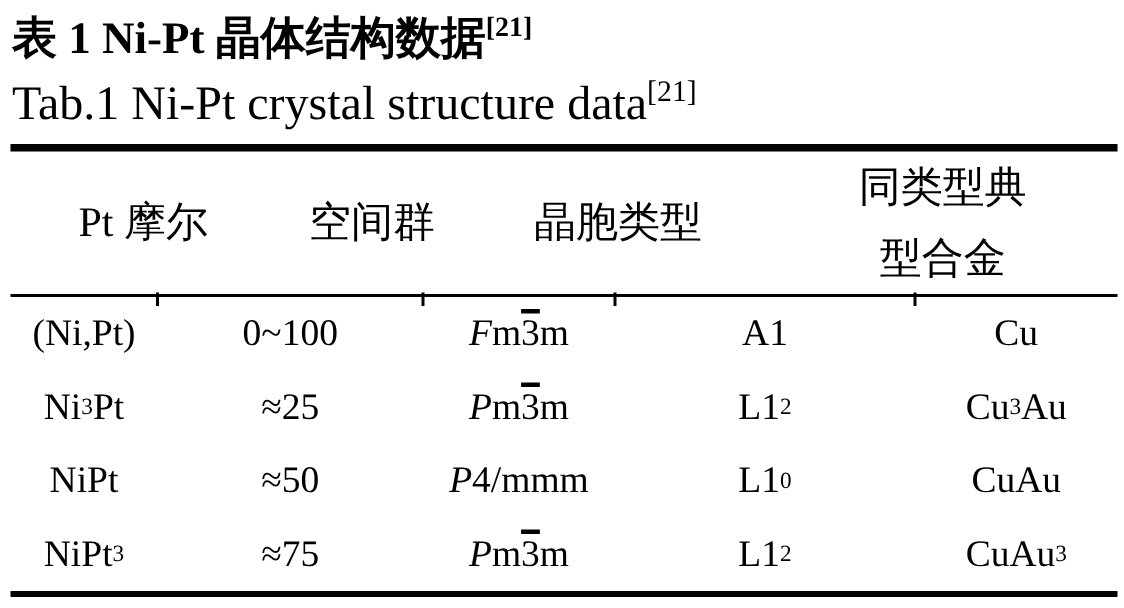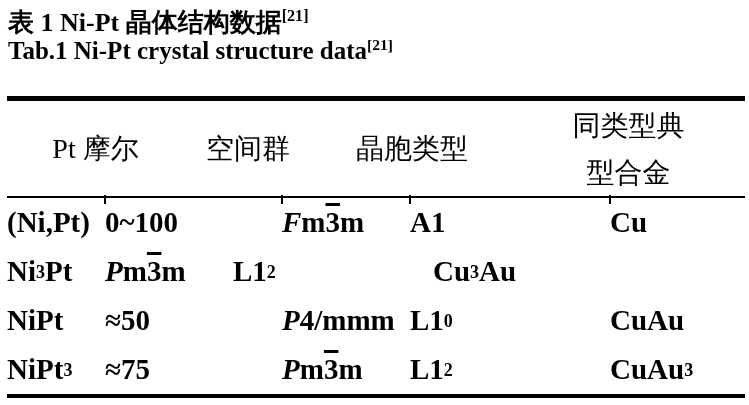--- a/index.html
+++ b/index.html
@@ -12,30 +12,30 @@
     width: 749px;
     height: 405px;
     overflow: hidden;
     color: #000;
     font-family: "Liberation Serif", "DejaVu Serif", serif;
   }
   .title-zh {
     position: absolute;
     left: 8px;
     top: 5px;
-    font-size: 26px;
+    font-size: 30px;
     font-weight: bold;
     white-space: nowrap;
   }
   .title-en {
     position: absolute;
     left: 8px;
-    top: 37px;
-    font-size: 25px;
-    font-weight: bold;
+    top: 50px;
+    font-size: 32px;
+    font-weight: normal;
     white-space: nowrap;
   }
   sup {
     font-size: 62%;
     line-height: 0;
   }
   sub {
     font-size: 62%;
     line-height: 0;
   }
@@ -60,24 +60,24 @@
     font-size: 28px;
     line-height: 47px;
     white-space: nowrap;
   }
   .tr {
     display: flex;
     height: 49px;
   }
   .td {
     display: flex;
+    justify-content: center;
     align-items: center;
-    font-size: 29px;
-    white-space: nowrap;
-    font-weight: bold;
+    font-size: 25px;
+    white-space: nowrap;
   }
   .c0 { width: 98px; }
   .c1 { width: 177px; gap: 39px; }
   .c2 { width: 128px; }
   .c3 { width: 200px; }
   .c4 { flex: 1; }
   .it { font-style: italic; }
   .ov {
     text-decoration: overline;
     text-decoration-thickness: 3px;
@@ -144,20 +144,23 @@
         <span>Cu</span>
       </div>
   </div>
 
   <div class="tr">
     <div class="td c0">
         <span>Ni</span>
         <sub>3</sub>
         <span>Pt</span>
       </div>
+    <div class="td c1">
+        <span>≈25</span>
+      </div>
     <div class="td c2">
         <span class="it">P</span>
         <span>m</span>
         <span class="ov">3</span>
         <span>m</span>
       </div>
     <div class="td c3">
         <span>L1</span>
         <sub>2</sub>
       </div>

